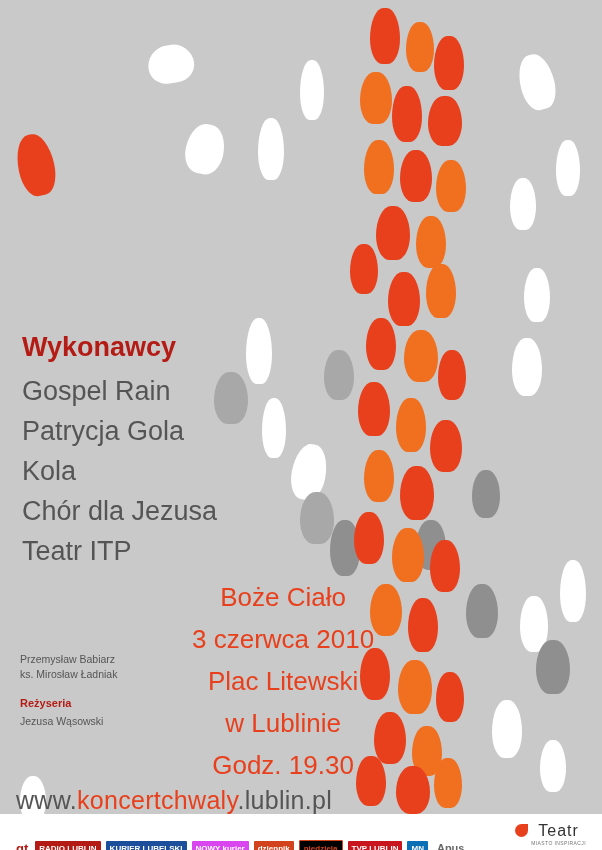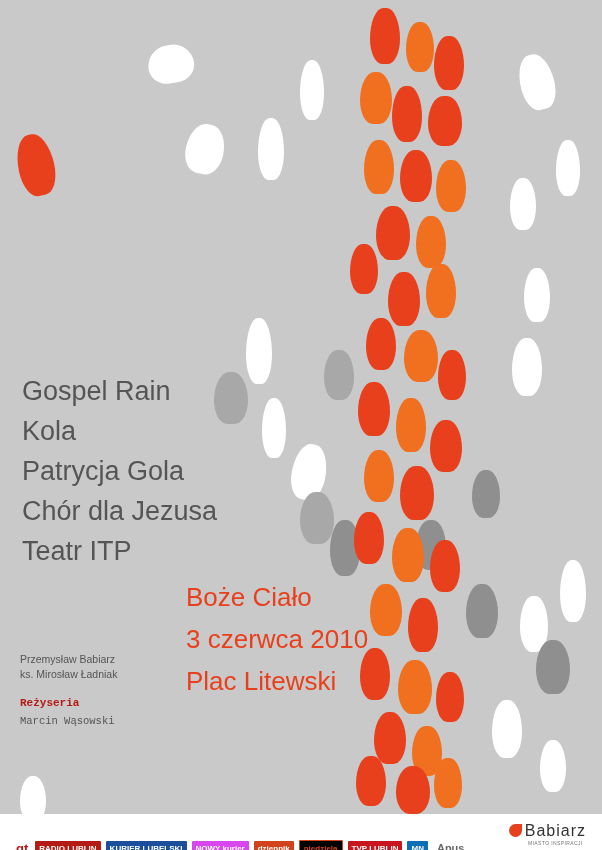--- a/index.html
+++ b/index.html
@@ -79,45 +79,46 @@
     left: 22px;
     top: 372px;
     color: #555555;
     font-size: 27px;
     line-height: 1.48;
   }
   .perf-list div { white-space: nowrap; }
 
   .when {
     position: absolute;
-    left: 186px;
+    left: 192px;
     top: 576px;
     color: #e8401c;
     font-size: 26px;
     line-height: 1.62;
     font-weight: normal;
+    text-align: center;
   }
   .when div { white-space: nowrap; }
 
   .credits {
     position: absolute;
     left: 20px;
     top: 652px;
     width: 150px;
     color: #555555;
     font-size: 10.5px;
     line-height: 1.45;
   }
   .credits .ch {
     color: #b31b14;
     font-weight: bold;
     font-size: 11px;
     margin-bottom: 2px;
   }
-  .credits .blk2 { margin-top: 14px; font-family: Liberation Mono, monospace; }
+  .credits .blk2 { margin-top: 14px; }
 
   .www {
     position: absolute;
     left: 16px;
     top: 786px;
     font-size: 25px;
     color: #555555;
     letter-spacing: .3px;
     white-space: nowrap;
   }
@@ -246,55 +247,59 @@
       <div class="fig r" style="left:106px;top:672px;width:28px;height:50px"></div>
       <div class="fig r" style="left:44px;top:712px;width:32px;height:52px"></div>
       <div class="fig o" style="left:82px;top:726px;width:30px;height:50px"></div>
       <div class="fig r" style="left:26px;top:756px;width:30px;height:50px"></div>
       <div class="fig r" style="left:66px;top:766px;width:34px;height:48px"></div>
       <div class="fig o" style="left:104px;top:758px;width:28px;height:50px"></div>
     </div>
   </div>
 
 
+  <div class="perf-head">Wykonawcy</div>
   <div class="perf-list">
     <div>Gospel Rain</div>
+    <div>Patrycja Gola</div>
     <div>Kola</div>
-    <div>Patrycja Gola</div>
     <div>Chór dla Jezusa</div>
     <div>Teatr ITP</div>
   </div>
 
   <div class="when">
     <div>Boże Ciało</div>
     <div>3 czerwca 2010</div>
     <div>Plac Litewski</div>
+    <div>w Lublinie</div>
+    <div>Godz. 19.30</div>
   </div>
 
   <div class="credits">
     <div>Przemysław Babiarz</div>
     <div>ks. Mirosław Ładniak</div>
     <div class="blk2">
       <div class="ch">Reżyseria</div>
-      <div>Marcin Wąsowski</div>
+      <div>Jezusa Wąsowski</div>
     </div>
   </div>
 
+  <div class="www"><span>www.</span><span class="hl">koncertchwaly</span><span>.lublin.pl</span></div>
 
   <div class="sponsors">
     <div class="logo l1">gt</div>
     <div class="logo l2">RADIO LUBLIN</div>
     <div class="logo l3">KURIER LUBELSKI</div>
     <div class="logo l4">NOWY kurier</div>
     <div class="logo l5">dziennik</div>
     <div class="logo l6">niedziela</div>
     <div class="logo l7">TVP LUBLIN</div>
     <div class="logo l8">MN</div>
     <div class="logo l9">Apus</div>
 
     <div class="lublin">
       <div class="flower"></div>
-      <div class="nm">Babiarz</div>
+      <div class="nm">Teatr</div>
       <div class="sl">MIASTO INSPIRACJI</div>
     </div>
   </div>
 
 </div>
 
 </body></html>

